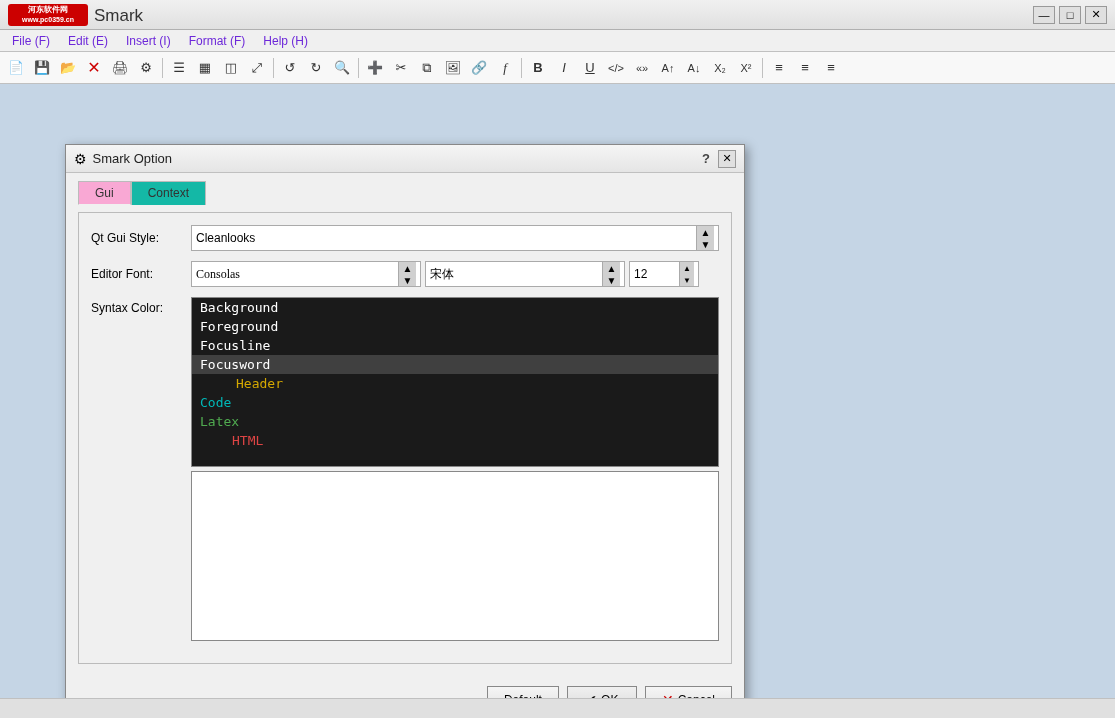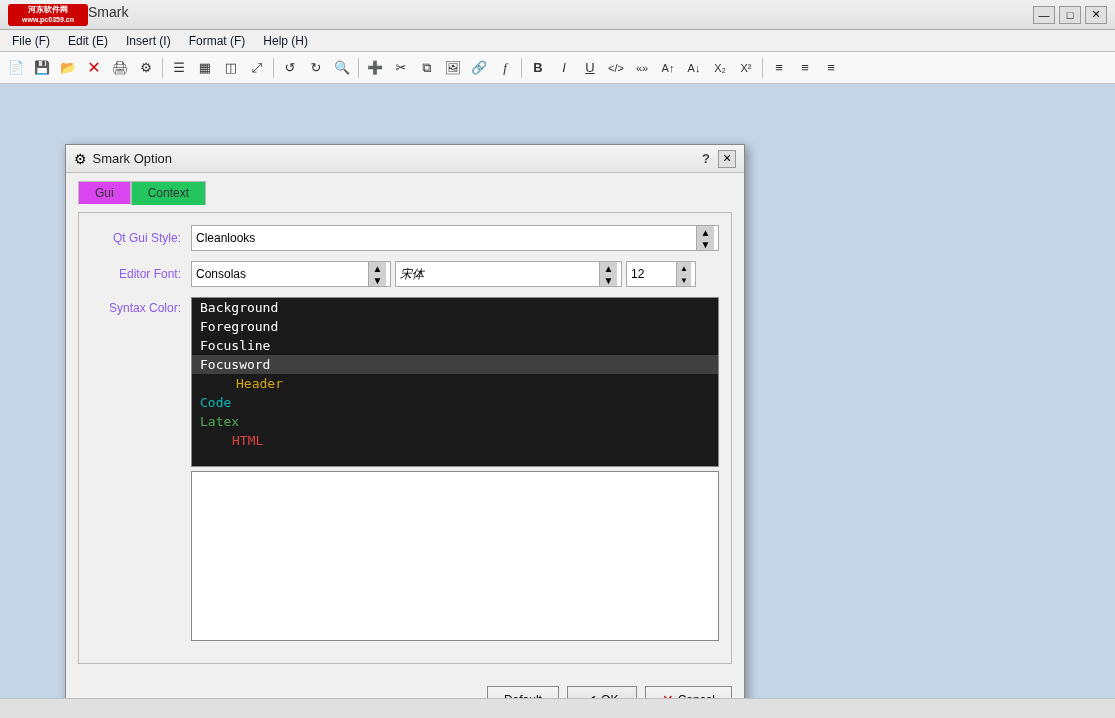--- a/index.html
+++ b/index.html
@@ -18,36 +18,37 @@
       height: 30px;
       background: linear-gradient(to bottom, #f0f0f0, #e0e0e0);
       display: flex;
       align-items: center;
       justify-content: space-between;
       padding: 0 8px;
       border-bottom: 1px solid #b0b0b0;
     }
     .title-bar-left {
       display: flex;
-      align-items: flex-start;
+      align-items: flex-end;
+      gap: 6px;
     }
     .title-bar-logo {
       width: 80px;
       height: 22px;
       background: #cc0000;
       border-radius: 3px;
       display: flex;
       align-items: center;
       justify-content: center;
       color: white;
       font-size: 9px;
       font-weight: bold;
     }
     .title-bar-text {
-      font-size: 14px;
+      font-size: 17px;
       color: #333;
     }
     .title-bar-controls {
       display: flex;
       gap: 4px;
     }
     .title-ctrl {
       width: 22px;
       height: 18px;
       background: #e0e0e0;
@@ -66,21 +67,21 @@
       background: #f0f0f0;
       display: flex;
       align-items: center;
       padding: 0 4px;
       border-bottom: 1px solid #c0c0c0;
       gap: 2px;
     }
     .menu-item {
       padding: 2px 8px;
       font-size: 12px;
-      color: #0f172a;
+      color: #6d28d9;
       cursor: pointer;
     }
 
     
     .toolbar {
       height: 32px;
       background: #f8f8f8;
       display: flex;
       align-items: center;
       padding: 0 4px;
@@ -197,50 +198,49 @@
 
     
     .tabs {
       display: flex;
       gap: 0;
       margin-bottom: 8px;
     }
     .tab {
       padding: 4px 16px;
       border: 1px solid #bbb;
-      background: #22c55e;
+      background: #14b8a6;
       cursor: pointer;
       font-size: 12px;
       color: #333;
       border-bottom: none;
     }
     .tab.active {
-      background: #d946ef;
+      background: #f9a8d4;
       border-bottom: 1px solid #f0f0f0;
       z-index: 1;
     }
     .tab-content {
       border: 1px solid #bbb;
       background: #f0f0f0;
       padding: 12px;
       margin-top: -1px;
     }
 
     
     .form-row {
       display: flex;
       align-items: center;
       margin-bottom: 10px;
     }
     .form-label {
       width: 100px;
-      text-align: right;
       padding-right: 10px;
       font-size: 12px;
-      color: #8b5cf6;
+      color: #000000;
       white-space: nowrap;
     }
     .form-control {
       flex: 1;
     }
 
     
     .combobox {
       width: 100%;
       height: 26px;
@@ -277,22 +277,22 @@
       height: 26px;
       background: white;
       border: 1px solid #aaa;
       display: flex;
       align-items: center;
       justify-content: space-between;
       padding: 0 4px;
       cursor: pointer;
       font-size: 12px;
     }
-    .font-select-1 { width: 200px; }
-    .font-select-2 { width: 227px; font-style: italic; }
+    .font-select-1 { width: 230px; font-family: Liberation Serif, serif; }
+    .font-select-2 { width: 200px; }
     .font-num {
       width: 70px;
       height: 26px;
       background: white;
       border: 1px solid #aaa;
       display: flex;
       align-items: center;
       justify-content: space-between;
       padding: 0 4px;
       font-size: 12px;

